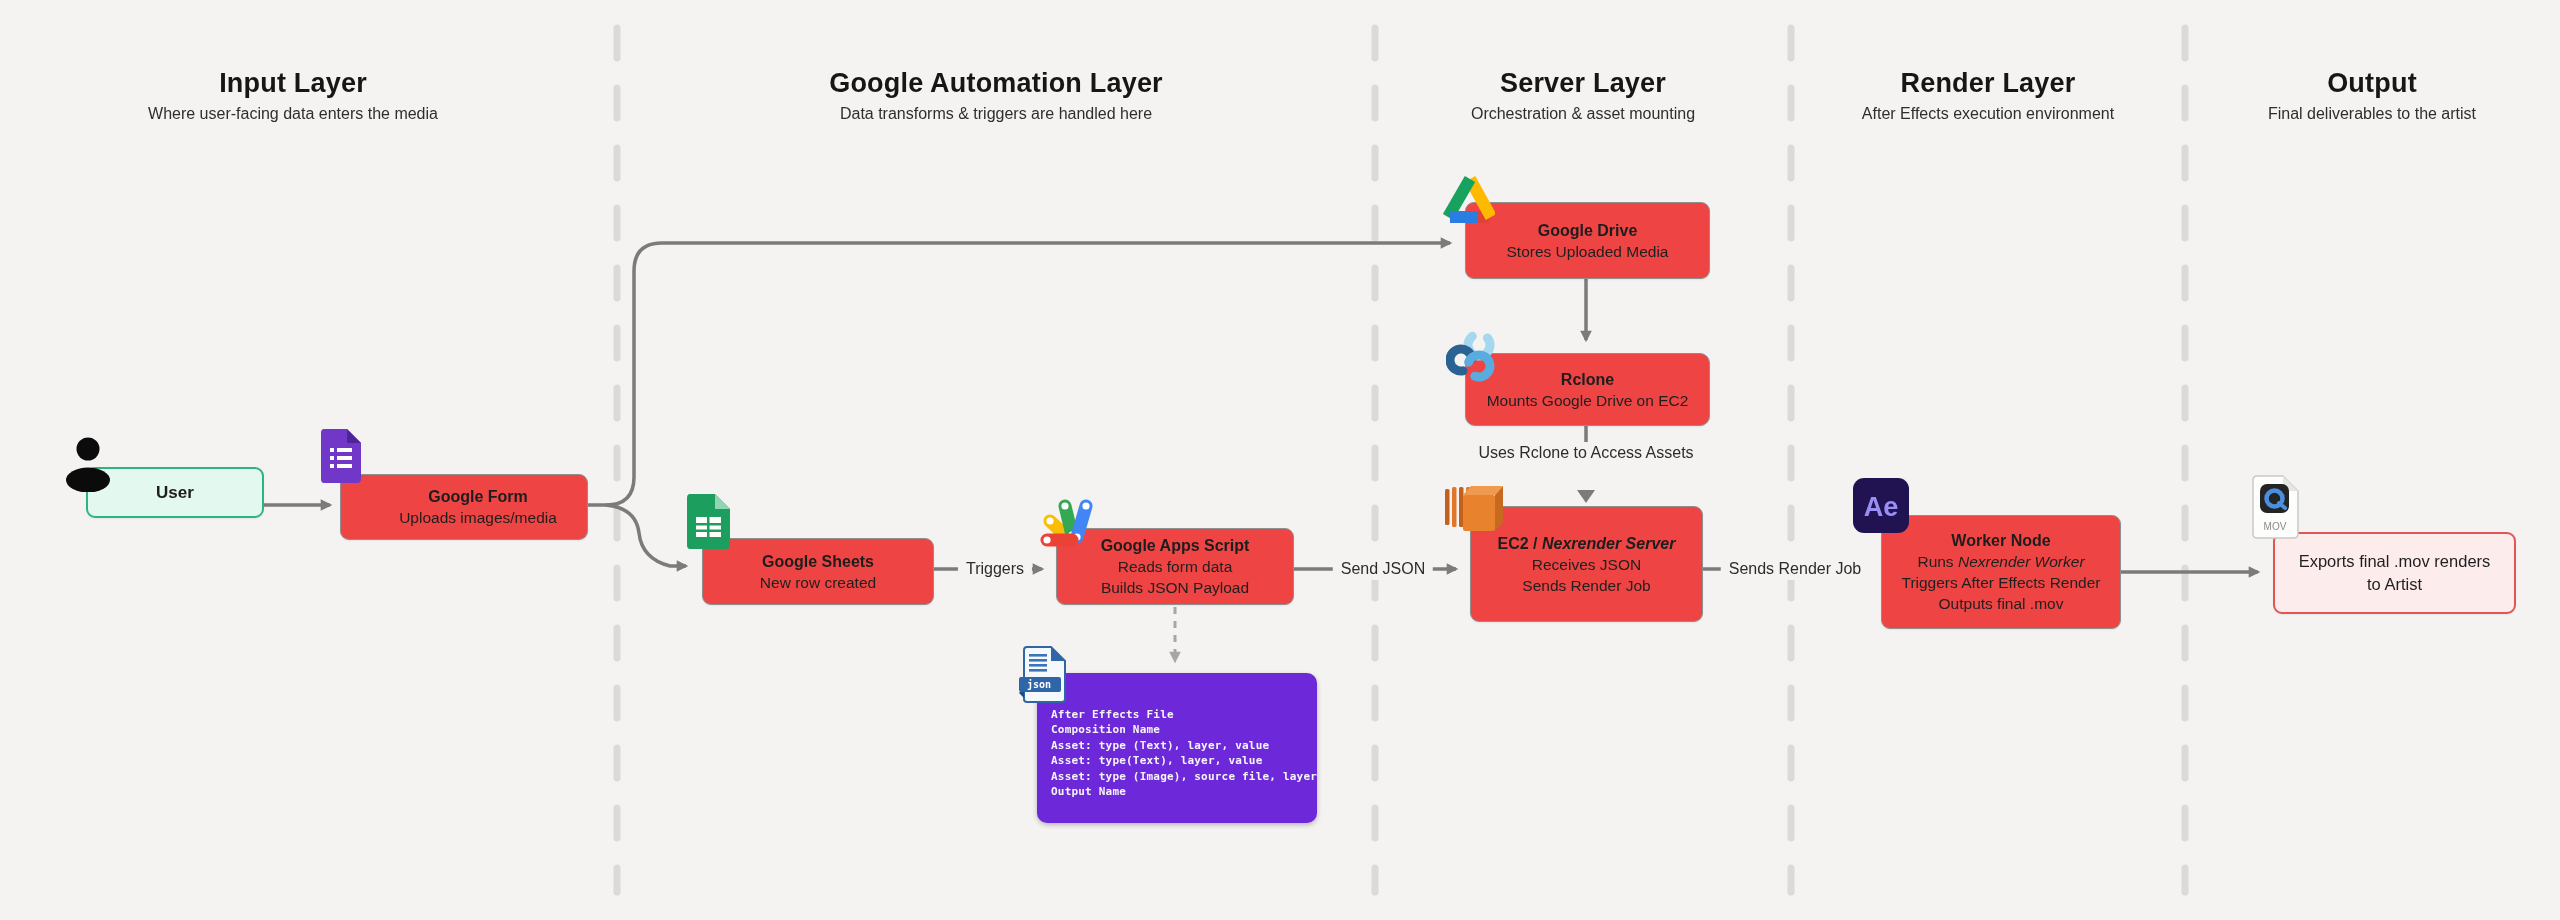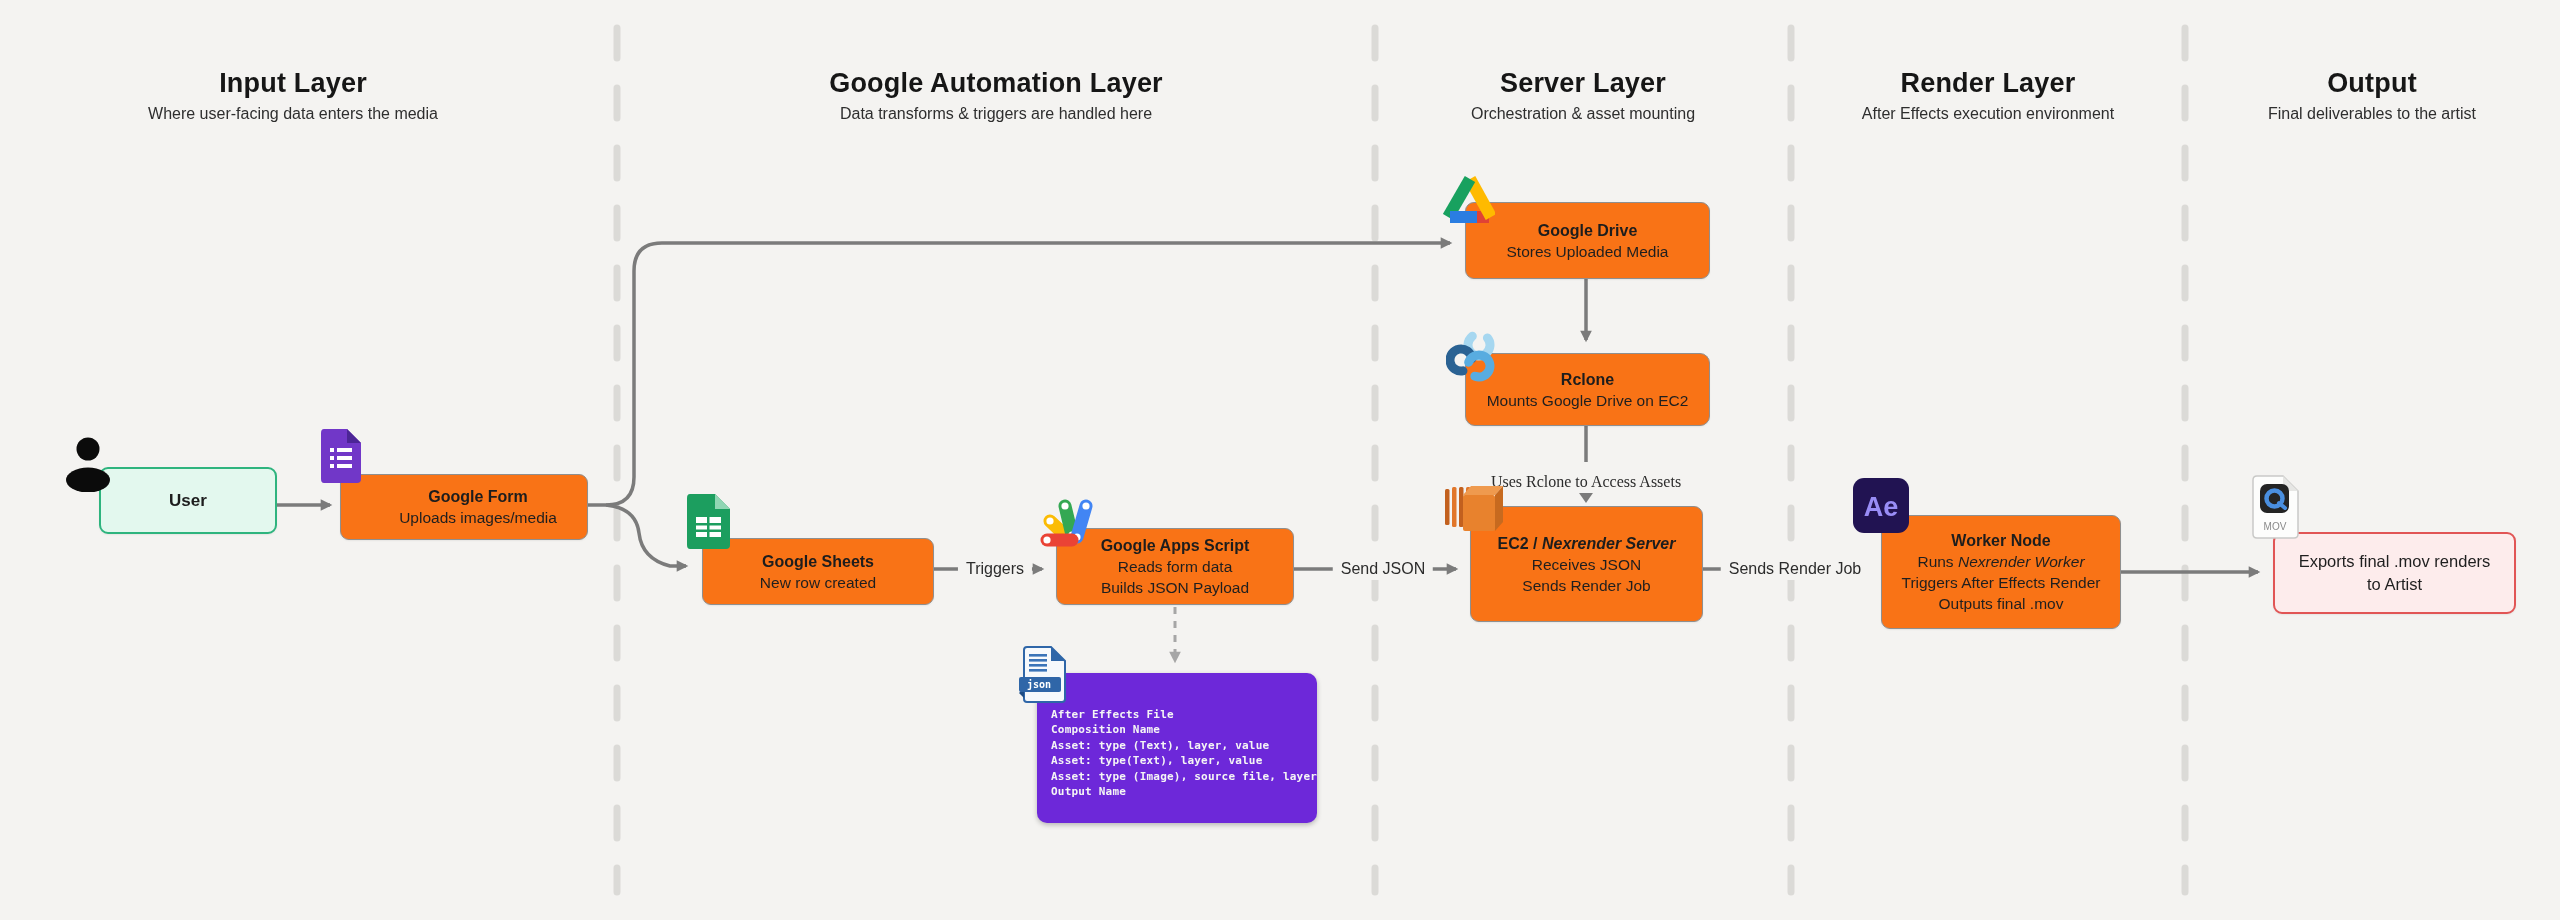--- a/index.html
+++ b/index.html
@@ -11,21 +11,21 @@
   .edge{stroke:#7b7b7b;stroke-width:3.5;fill:none;}
   .edge-dashed{stroke:#a6a6a6;stroke-width:3;fill:none;stroke-dasharray:7 7;}
   .divider{stroke:#dbdad7;stroke-width:7;stroke-linecap:round;stroke-dasharray:30 30;}
 
   .layer-header{position:absolute;text-align:center;}
   .layer-title{font-size:27px;font-weight:700;color:#161616;letter-spacing:.2px;}
   .layer-caption{font-size:16px;color:#2e2e2e;margin-top:6px;}
 
   .node{
     position:absolute;box-sizing:border-box;border-radius:9px;
-    background:#f97316;border:1.6px solid #8f8f8f;
+    background:#ef4444;border:1.6px solid #8f8f8f;
     display:flex;flex-direction:column;align-items:center;justify-content:center;
     text-align:center;padding:4px 8px;box-shadow:0 1px 2px rgba(0,0,0,.06);
   }
   .node-title{font-size:16px;font-weight:700;color:#1d1d1d;line-height:21px;}
   .node-sub{font-size:15.5px;color:#1f1f1f;line-height:21px;}
   .node--user{background:#e3f8ee;border:2px solid #2eb47e;}
   .node--user .node-title{font-size:17px;}
   .node--output{background:#fdecec;border:2px solid #e15555;}
   .node--output .node-sub{font-size:16.5px;line-height:23px;}
 
@@ -93,21 +93,21 @@
   </div>
   <div class="layer-header" style="left:1738px;top:68px;width:500px;">
     <div class="layer-title">Render Layer</div>
     <div class="layer-caption">After Effects execution environment</div>
   </div>
   <div class="layer-header" style="left:2152px;top:68px;width:440px;">
     <div class="layer-title">Output</div>
     <div class="layer-caption">Final deliverables to the artist</div>
   </div>
 
-  <div class="node node--user" style="left:99px;top:467px;width:178px;height:67px;align-items:center;">
+  <div class="node node--user" style="left:86px;top:467px;width:178px;height:51px;align-items:center;">
     <div class="node-title">User</div>
   </div>
 
   <div class="node" style="left:340px;top:474px;width:248px;height:66px;padding-left:36px;">
     <div class="node-title">Google Form</div>
     <div class="node-sub">Uploads images/media</div>
   </div>
 
   <div class="node" style="left:702px;top:538px;width:232px;height:67px;">
     <div class="node-title">Google Sheets</div>
@@ -144,21 +144,21 @@
   <div class="node" style="left:1881px;top:515px;width:240px;height:114px;">
     <div class="node-title">Worker Node</div>
     <div class="node-sub"><span>Runs </span><em>Nexrender Worker</em></div>
     <div class="node-sub">Triggers After Effects Render</div>
     <div class="node-sub">Outputs final .mov</div>
   </div>
 
   <div class="edge-label" style="left:995px;top:569px;">Triggers</div>
   <div class="edge-label" style="left:1383px;top:569px;">Send JSON</div>
   <div class="edge-label" style="left:1795px;top:569px;">Sends Render Job</div>
-  <div class="edge-label" style="left:1586px;top:482px;font-family:Liberation Serif, serif;">Uses Rclone to Access Assets</div>
+  <div class="edge-label" style="left:1586px;top:453px;">Uses Rclone to Access Assets</div>
 
   <div class="code-block">
     <div class="code-line">After Effects File</div>
     <div class="code-line">Composition Name</div>
     <div class="code-line">Asset: type (Text), layer, value</div>
     <div class="code-line">Asset: type(Text), layer, value</div>
     <div class="code-line">Asset: type (Image), source file, layer</div>
     <div class="code-line">Output Name</div>
   </div>
 

